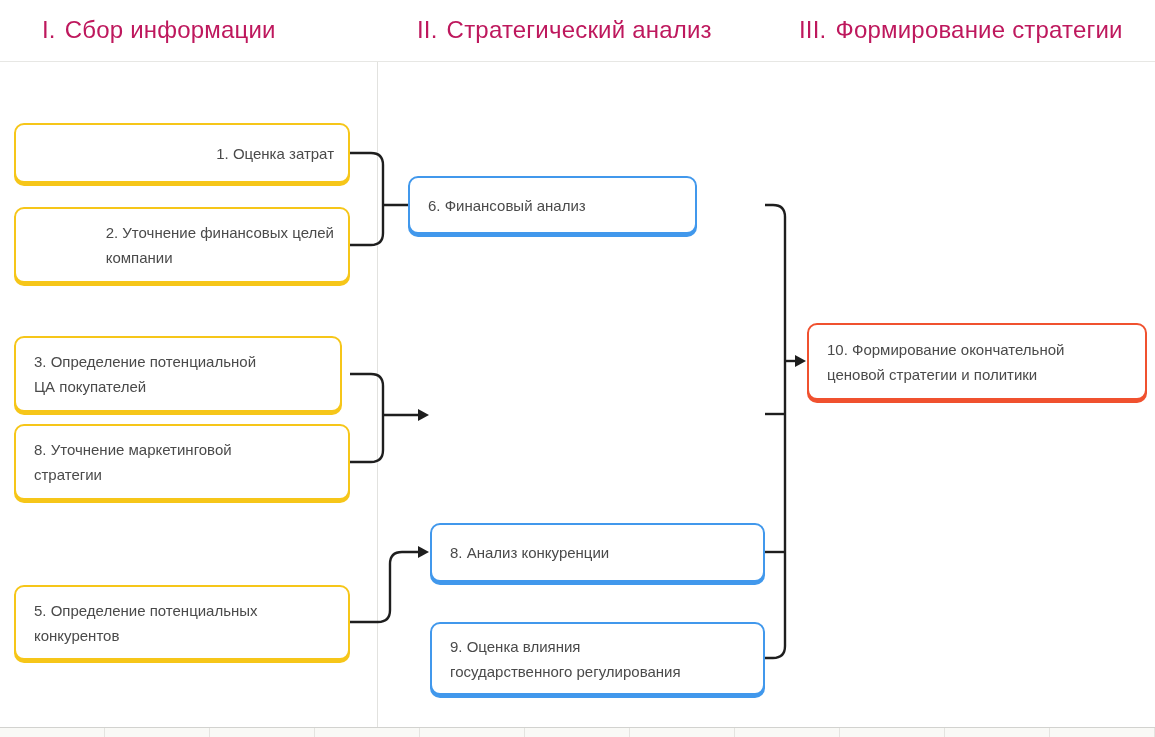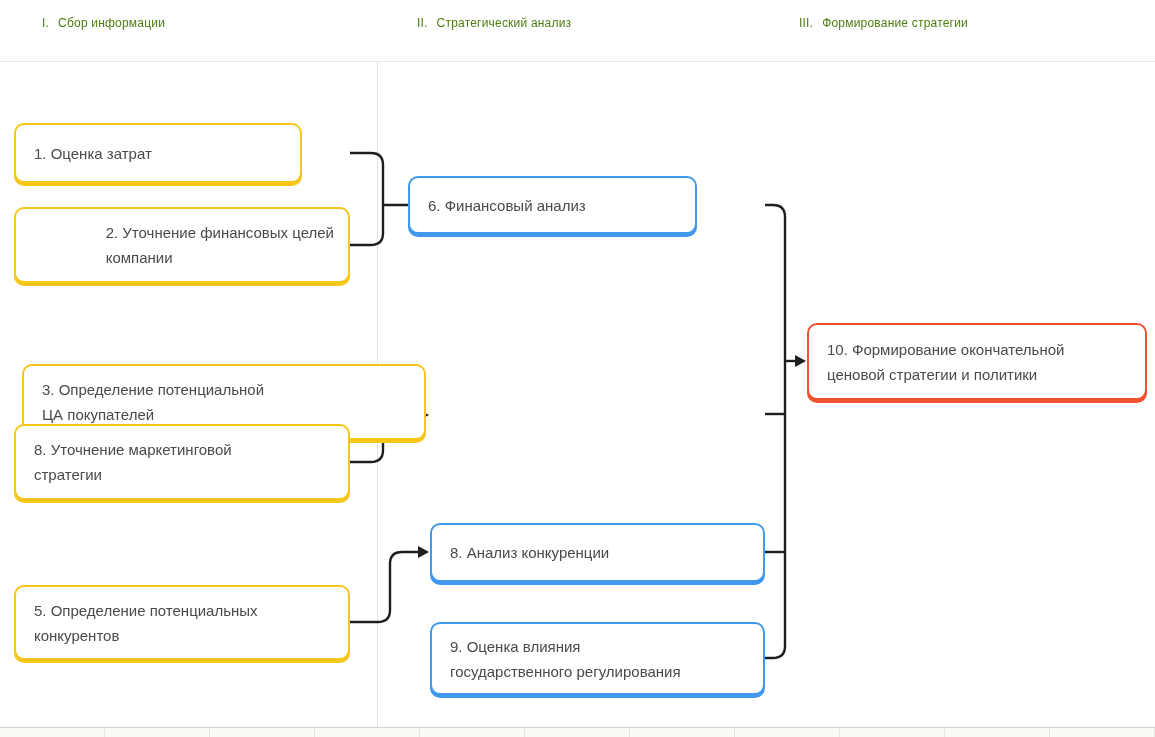--- a/index.html
+++ b/index.html
@@ -6,21 +6,21 @@
   #canvas{
     position:relative;
     width:1155px;height:737px;
     background:#ffffff;
     font-family:"Liberation Sans","DejaVu Sans",sans-serif;
     overflow:hidden;
   }
   
   .col-header{
     position:absolute;top:16px;
-    font-size:12px;color:#4d7c0f;
+    font-size:24px;color:#be185d;
     letter-spacing:.2px;white-space:nowrap;
   }
   .col-header .numeral{margin-right:9px;}
   #hdr1{left:42px;}
   #hdr2{left:417px;}
   #hdr3{left:799px;}
 
   
   .header-divider{
     position:absolute;left:0;top:61px;width:1155px;height:0;
@@ -54,23 +54,23 @@
   }
   .node .node-label{
     font-size:15px;line-height:25px;color:#4a4a4a;
     white-space:pre-line;
   }
   .node.yellow{border-color:var(--yellow);box-shadow:0 3px 0 0 var(--yellow);}
   .node.blue  {border-color:var(--blue);  box-shadow:0 3px 0 0 var(--blue);}
   .node.red   {border-color:var(--red);   box-shadow:0 3px 0 0 var(--red);}
 
   
-  #n1 {left:14px; top:123px;width:288px;height:60px;}
+  #n1 {left:14px; top:123px;width:336px;height:60px;justify-content:flex-end;}
   #n2 {left:14px; top:207px;width:336px;height:76px;justify-content:flex-end;}
-  #n3 {left:22px; top:336px;width:404px;height:76px;margin-top:28px;}
+  #n3 {left:14px; top:336px;width:328px;height:76px;}
   #n4 {left:14px; top:424px;width:336px;height:76px;}
   #n5 {left:14px; top:585px;width:336px;height:75px;}
   #n6 {left:408px;top:176px;width:289px;height:58px;}
   #n7 {left:430px;top:386px;width:335px;height:57px;}
   #n8 {left:430px;top:523px;width:335px;height:59px;}
   #n9 {left:430px;top:622px;width:335px;height:73px;}
   #n10{left:807px;top:323px;width:340px;height:77px;}
 </style>
 </head>
 <body>

